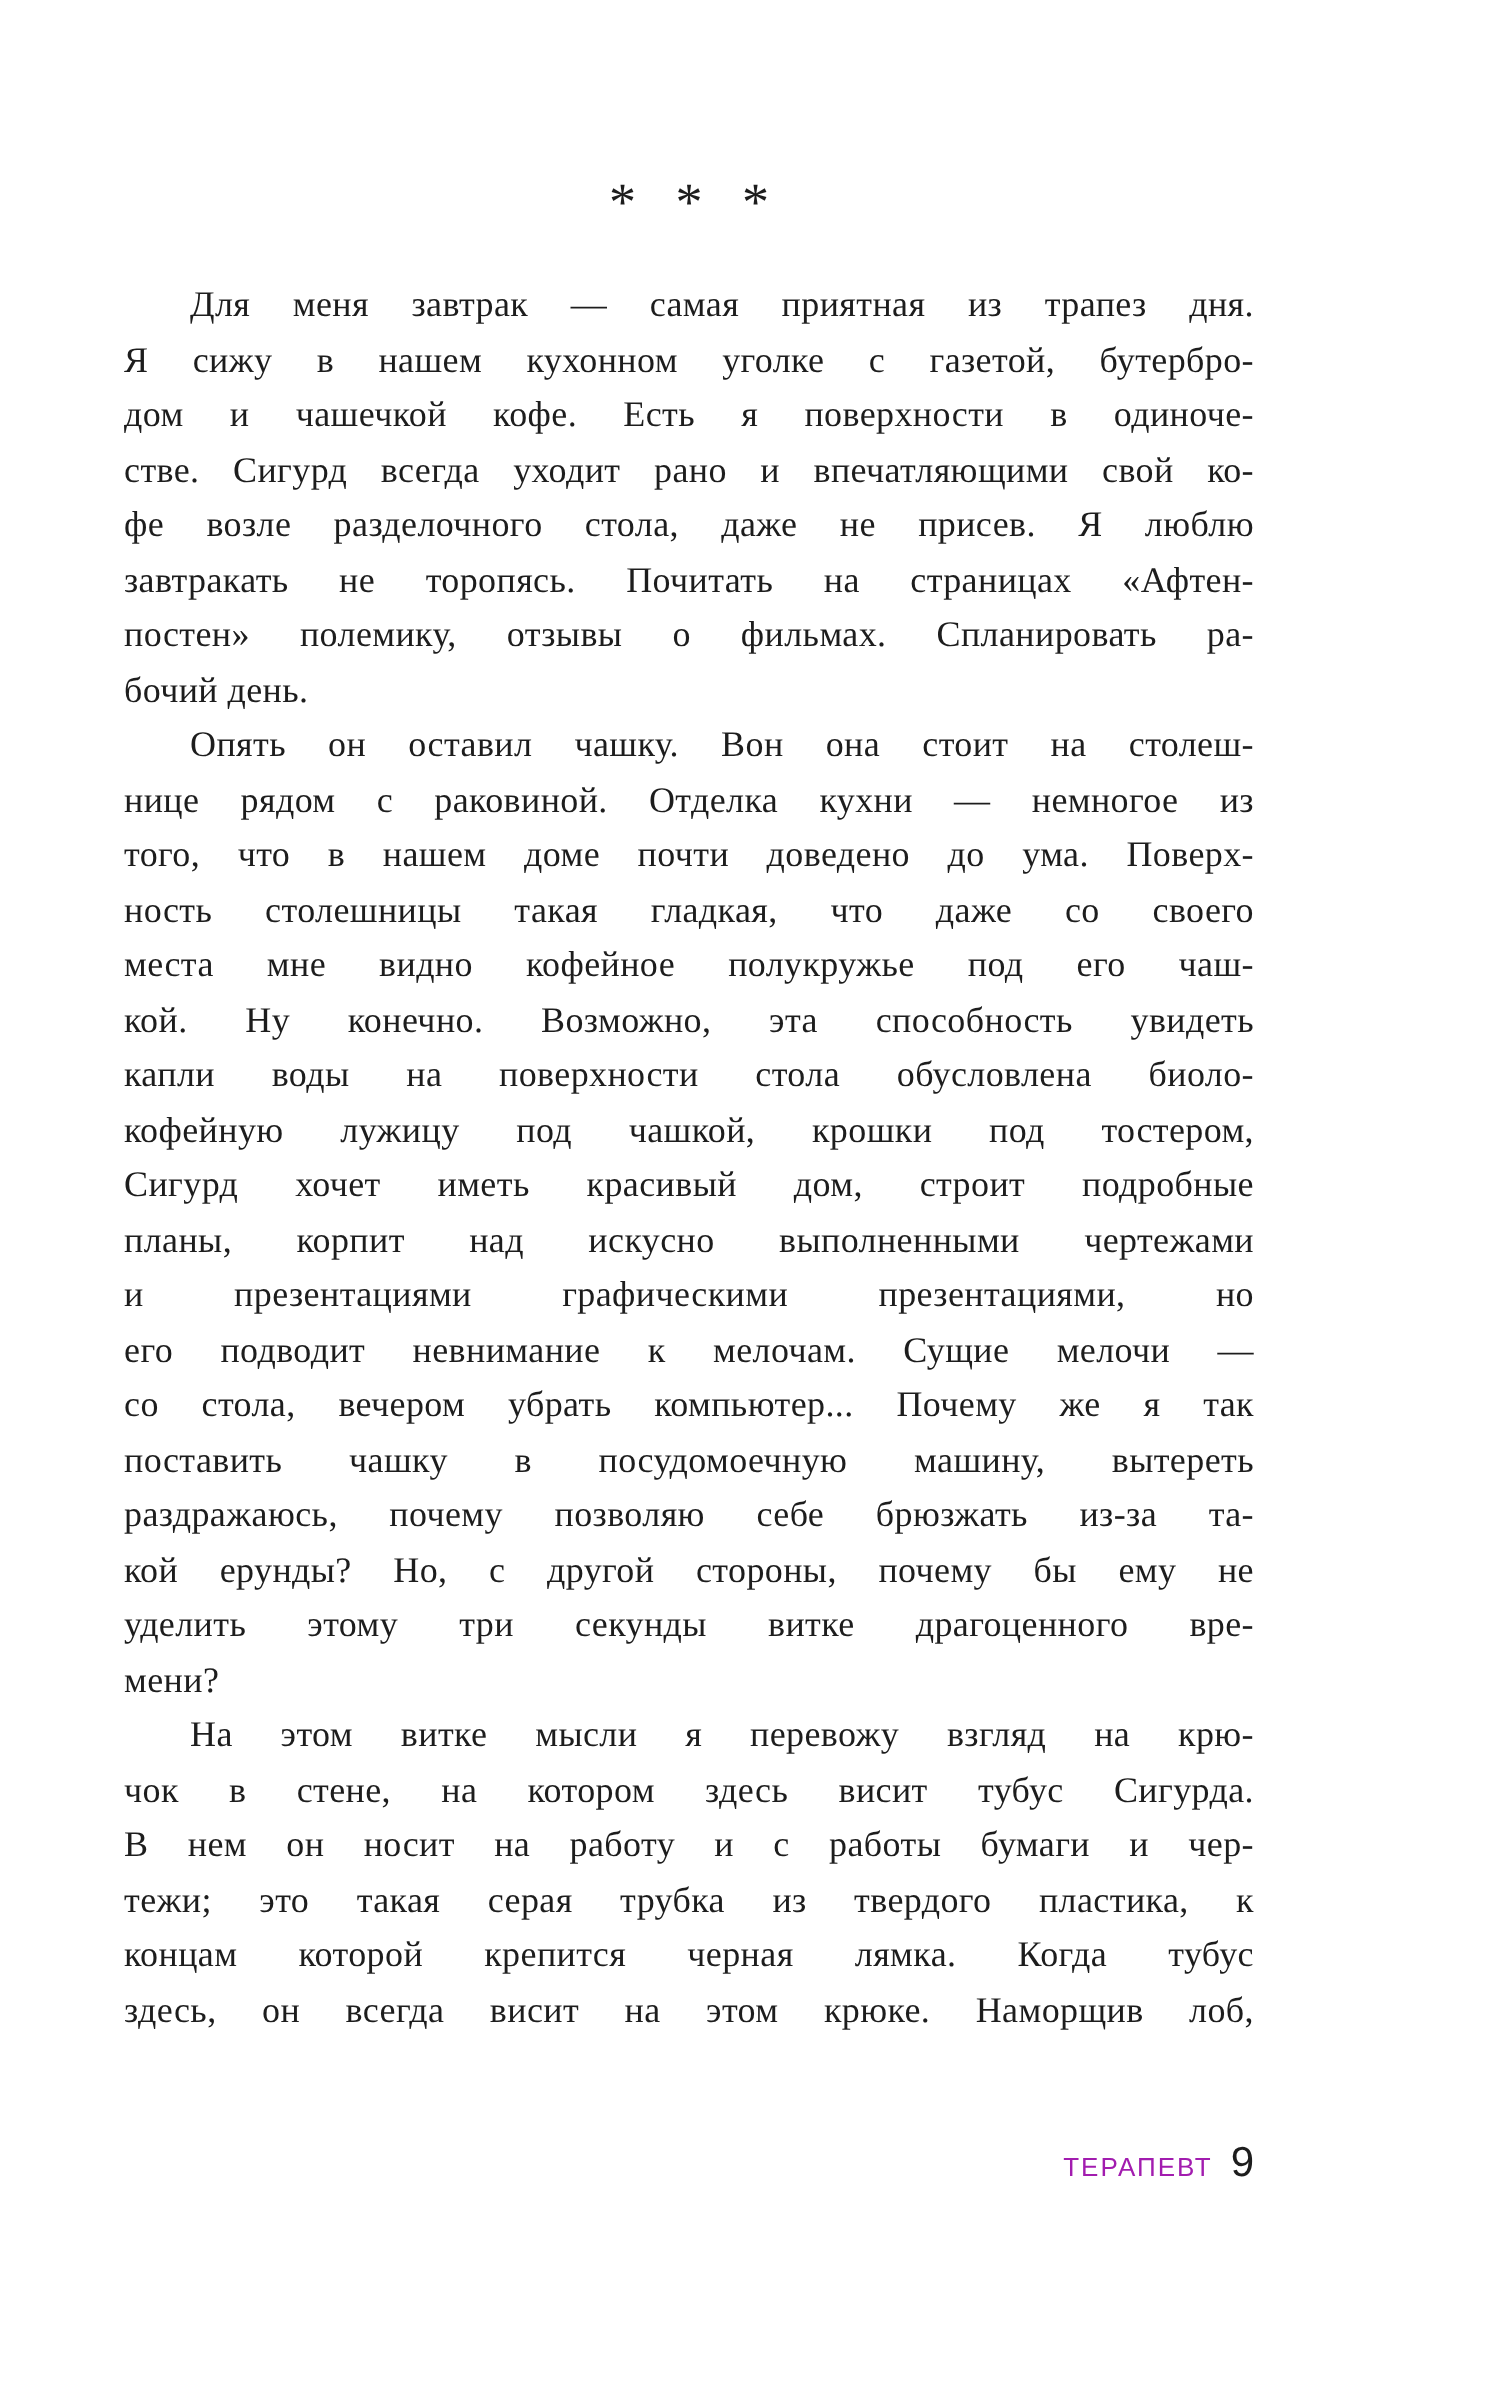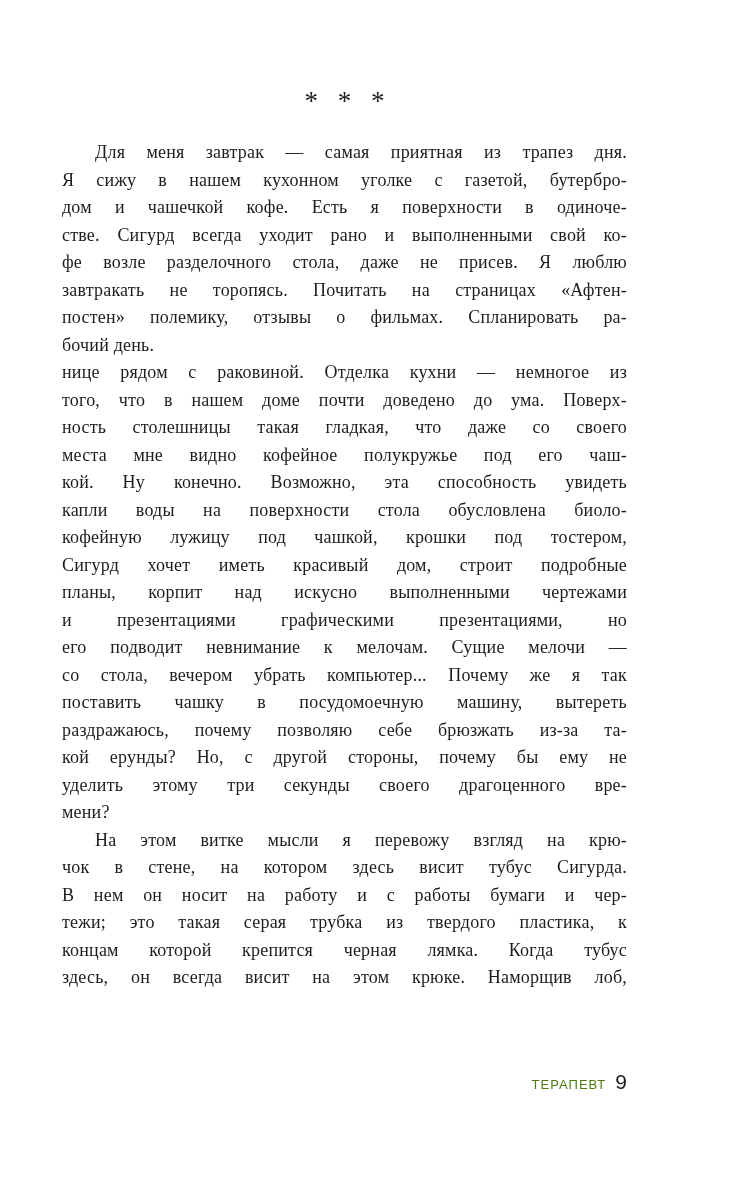--- a/index.html
+++ b/index.html
@@ -44,62 +44,63 @@
     top: 1070px;
     right: 116px;
     display: flex;
     align-items: baseline;
     gap: 9px;
     font-family: "Liberation Sans", sans-serif;
   }
   .running-title {
     font-size: 13px;
     letter-spacing: 1px;
-    color: #4d7c0f;
+    color: #a21caf;
   }
   .page-number {
     font-size: 21px;
     color: #1d1d1d;
   }
 </style>
 </head>
 <body>
 
 <div class="page" style="background: rgb(255, 255, 255); color: rgb(29, 29, 29);">
 
   <div class="separator">* * *</div>
 
   <div class="text-block">
     <div class="para">
         <div class="line first">Для меня завтрак — самая приятная из трапез дня.</div>
         <div class="line">Я сижу в нашем кухонном уголке с газетой, бутербро-</div>
         <div class="line">дом и чашечкой кофе. Есть я поверхности в одиноче-</div>
-        <div class="line">стве. Сигурд всегда уходит рано и выполненными свой ко-</div>
+        <div class="line">стве. Сигурд всегда уходит рано и впечатляющими свой ко-</div>
         <div class="line">фе возле разделочного стола, даже не присев. Я люблю</div>
         <div class="line">завтракать не торопясь. Почитать на страницах «Афтен-</div>
         <div class="line">постен» полемику, отзывы о фильмах. Спланировать ра-</div>
         <div class="line end">бочий день.</div>
       </div>
     <div class="para">
+        <div class="line first">Опять он оставил чашку. Вон она стоит на столеш-</div>
         <div class="line">нице рядом с раковиной. Отделка кухни — немногое из</div>
         <div class="line">того, что в нашем доме почти доведено до ума. Поверх-</div>
         <div class="line">ность столешницы такая гладкая, что даже со своего</div>
         <div class="line">места мне видно кофейное полукружье под его чаш-</div>
         <div class="line">кой. Ну конечно. Возможно, эта способность увидеть</div>
         <div class="line">капли воды на поверхности стола обусловлена биоло-</div>
         <div class="line">кофейную лужицу под чашкой, крошки под тостером,</div>
         <div class="line">Сигурд хочет иметь красивый дом, строит подробные</div>
         <div class="line">планы, корпит над искусно выполненными чертежами</div>
         <div class="line">и презентациями графическими презентациями, но</div>
         <div class="line">его подводит невнимание к мелочам. Сущие мелочи —</div>
         <div class="line">со стола, вечером убрать компьютер... Почему же я так</div>
         <div class="line">поставить чашку в посудомоечную машину, вытереть</div>
         <div class="line">раздражаюсь, почему позволяю себе брюзжать из-за та-</div>
         <div class="line">кой ерунды? Но, с другой стороны, почему бы ему не</div>
-        <div class="line">уделить этому три секунды своего драгоценного вре-</div>
+        <div class="line">уделить этому три секунды витке драгоценного вре-</div>
         <div class="line end">мени?</div>
       </div>
     <div class="para">
         <div class="line first">На этом витке мысли я перевожу взгляд на крю-</div>
         <div class="line">чок в стене, на котором здесь висит тубус Сигурда.</div>
         <div class="line">В нем он носит на работу и с работы бумаги и чер-</div>
         <div class="line">тежи; это такая серая трубка из твердого пластика, к</div>
         <div class="line">концам которой крепится черная лямка. Когда тубус</div>
         <div class="line">здесь, он всегда висит на этом крюке. Наморщив лоб,</div>
       </div>

